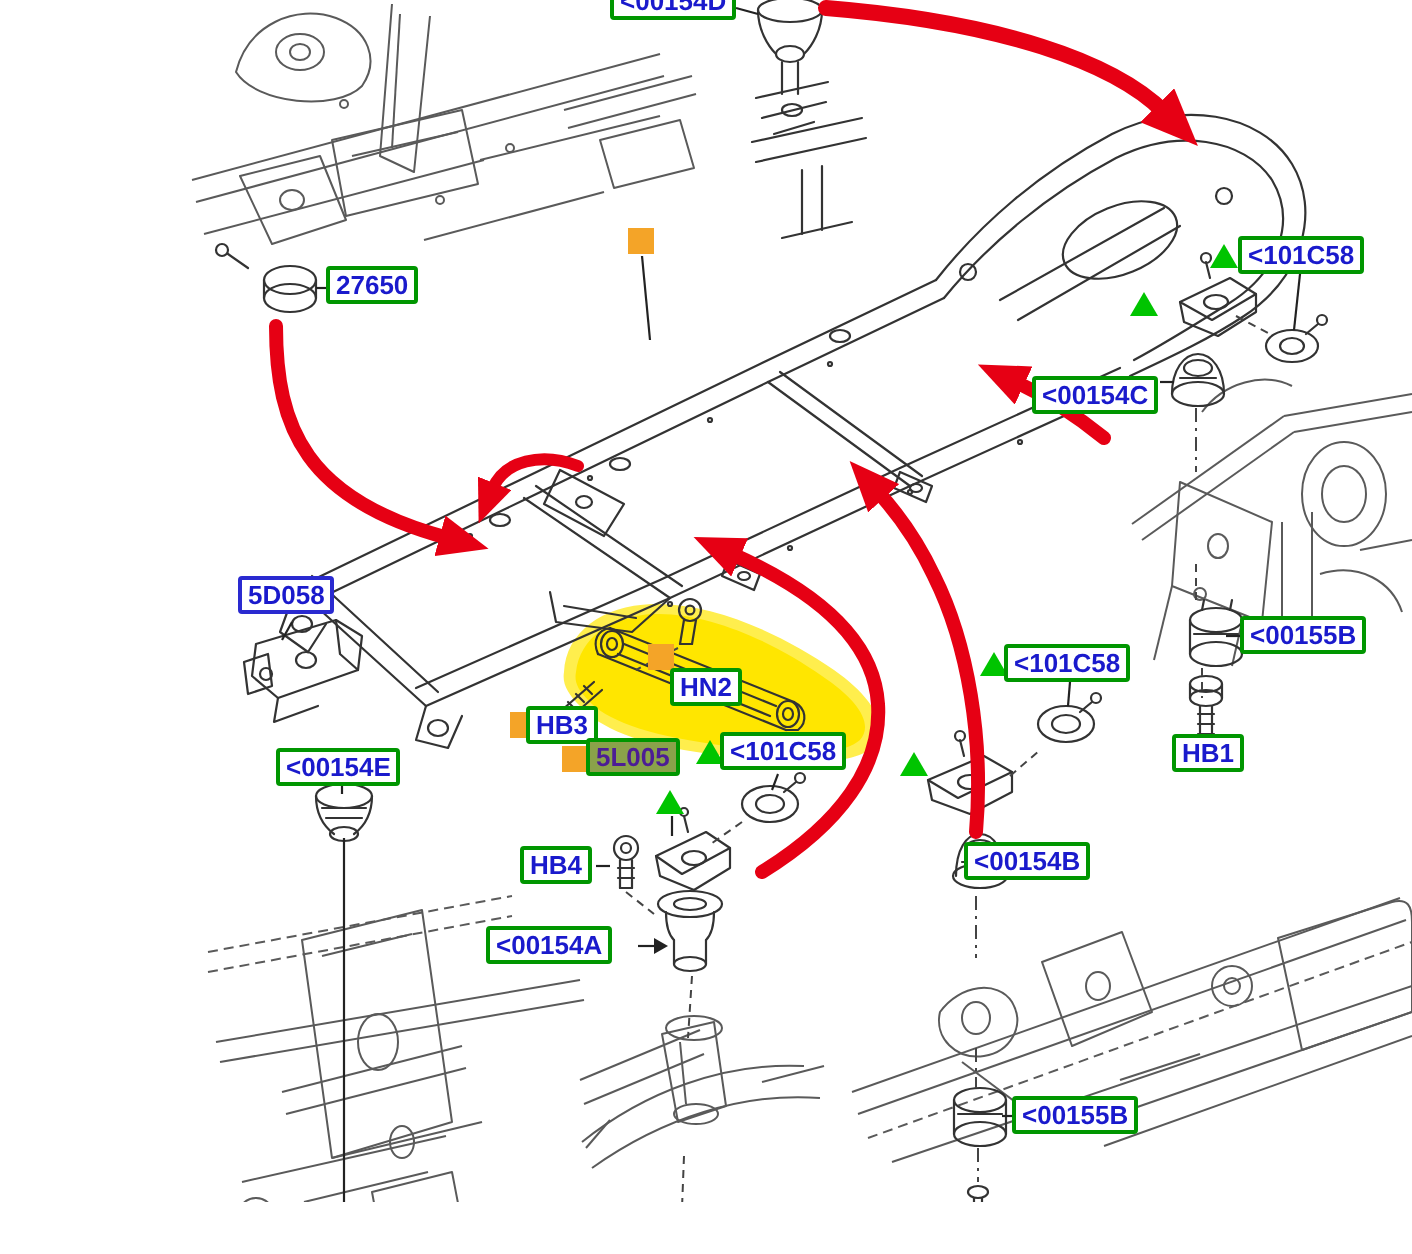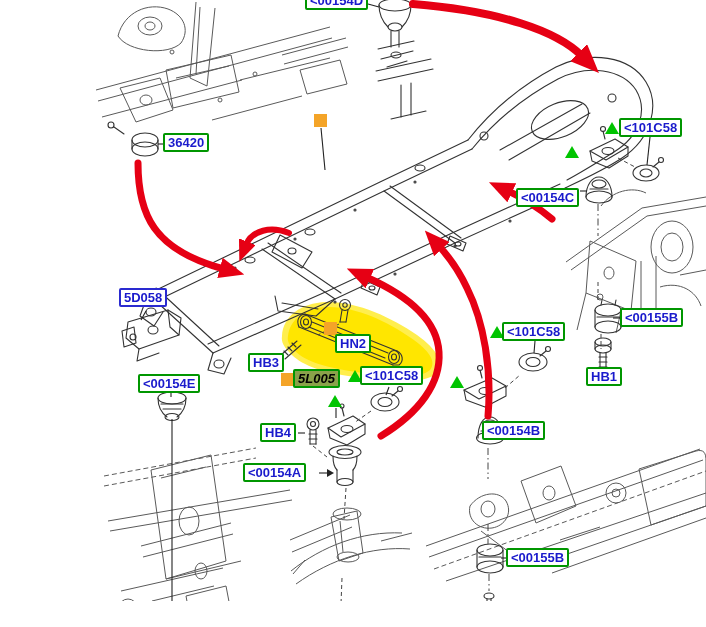--- a/index.html
+++ b/index.html
@@ -3,21 +3,21 @@
 <meta charset="utf-8">
 <style>
   html,body{margin:0;padding:0;background:#fff;}
   #stage{position:relative;width:706px;height:601px;overflow:hidden;background:#fff;
          font-family:"Liberation Sans",sans-serif;padding-left:35px;}
   #art{position:absolute;left:0;top:0;}
   .lbl{position:absolute;border:2px solid #009600;background:#fff;color:#1a1acc;
        font-weight:bold;font-size:13px;line-height:15px;padding:0 3px;border-radius:2px;
        white-space:nowrap;z-index:30;}
   .lbl.blue{border-color:#2a2ad0;}
-  .lbl.sel{background:#8aa24a;color:#000000;border-color:#009600;font-style:italic;}
+  .lbl.sel{background:#8aa24a;color:#4c1d95;border-color:#009600;}
   .sq{position:absolute;width:13px;height:13px;background:#f4a428;z-index:25;}
   .tri{position:absolute;width:0;height:0;border-left:7px solid transparent;
        border-right:7px solid transparent;border-bottom:12px solid #00c400;z-index:25;}
   .m{stroke:#333;fill:none;stroke-width:1.1;stroke-linejoin:round;stroke-linecap:round;}
   .f{stroke:#5a5a5a;fill:none;stroke-width:1;stroke-linejoin:round;}
   .fd{stroke:#5a5a5a;fill:none;stroke-width:1;stroke-dasharray:5 3;}
   .ld{stroke:#222;fill:none;stroke-width:1.1;}
   .dl{stroke:#444;fill:none;stroke-width:1;stroke-dasharray:4 3;}
   .dd{stroke:#444;fill:none;stroke-width:1;stroke-dasharray:7 3 1.5 3;}
   .arr{stroke:#e60014;fill:none;stroke-linecap:round;}
@@ -389,28 +389,28 @@
 <div class="sq" style="left:281px;top:373px"></div>
 
 <div class="tri" style="left:605px;top:122px"></div>
 <div class="tri" style="left:565px;top:146px"></div>
 <div class="tri" style="left:490px;top:326px"></div>
 <div class="tri" style="left:450px;top:376px"></div>
 <div class="tri" style="left:348px;top:370px"></div>
 <div class="tri" style="left:328px;top:395px"></div>
 
 <div class="lbl" style="left:305px;top:-9px">&lt;00154D</div>
-<div class="lbl" style="left:163px;top:133px">36420</div>
+<div class="lbl" style="left:163px;top:133px">27650</div>
 <div class="lbl" style="left:619px;top:118px">&lt;101C58</div>
 <div class="lbl" style="left:516px;top:188px">&lt;00154C</div>
 <div class="lbl" style="left:620px;top:308px">&lt;00155B</div>
 <div class="lbl" style="left:586px;top:367px">HB1</div>
 <div class="lbl" style="left:502px;top:322px">&lt;101C58</div>
 <div class="lbl" style="left:335px;top:334px">HN2</div>
-<div class="lbl" style="left:248px;top:353px">HB3</div>
+<div class="lbl" style="left:263px;top:353px">HB3</div>
 <div class="lbl sel" style="left:293px;top:369px">5L005</div>
 <div class="lbl" style="left:360px;top:366px">&lt;101C58</div>
 <div class="lbl" style="left:260px;top:423px">HB4</div>
 <div class="lbl" style="left:243px;top:463px">&lt;00154A</div>
 <div class="lbl" style="left:482px;top:421px">&lt;00154B</div>
 <div class="lbl" style="left:506px;top:548px">&lt;00155B</div>
 <div class="lbl" style="left:138px;top:374px">&lt;00154E</div>
 <div class="lbl blue" style="left:119px;top:288px">5D058</div>
 
 </div>

